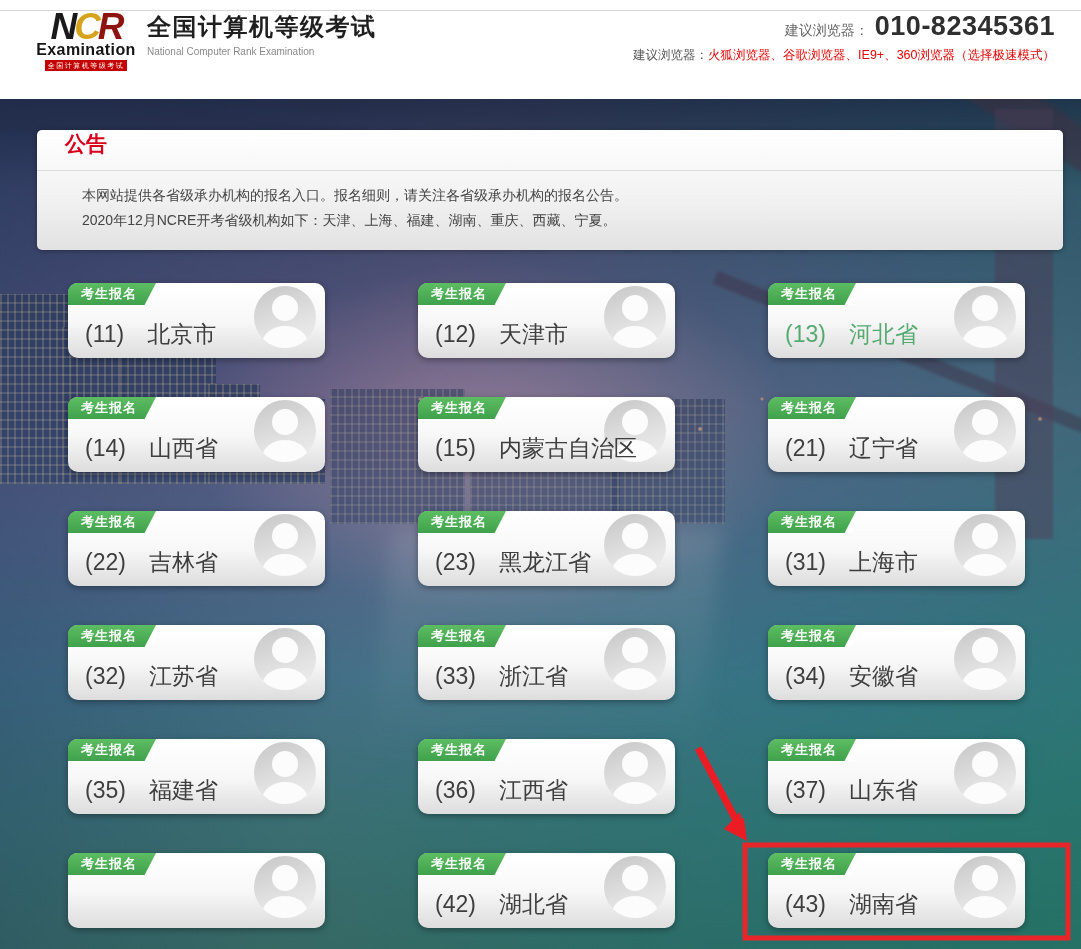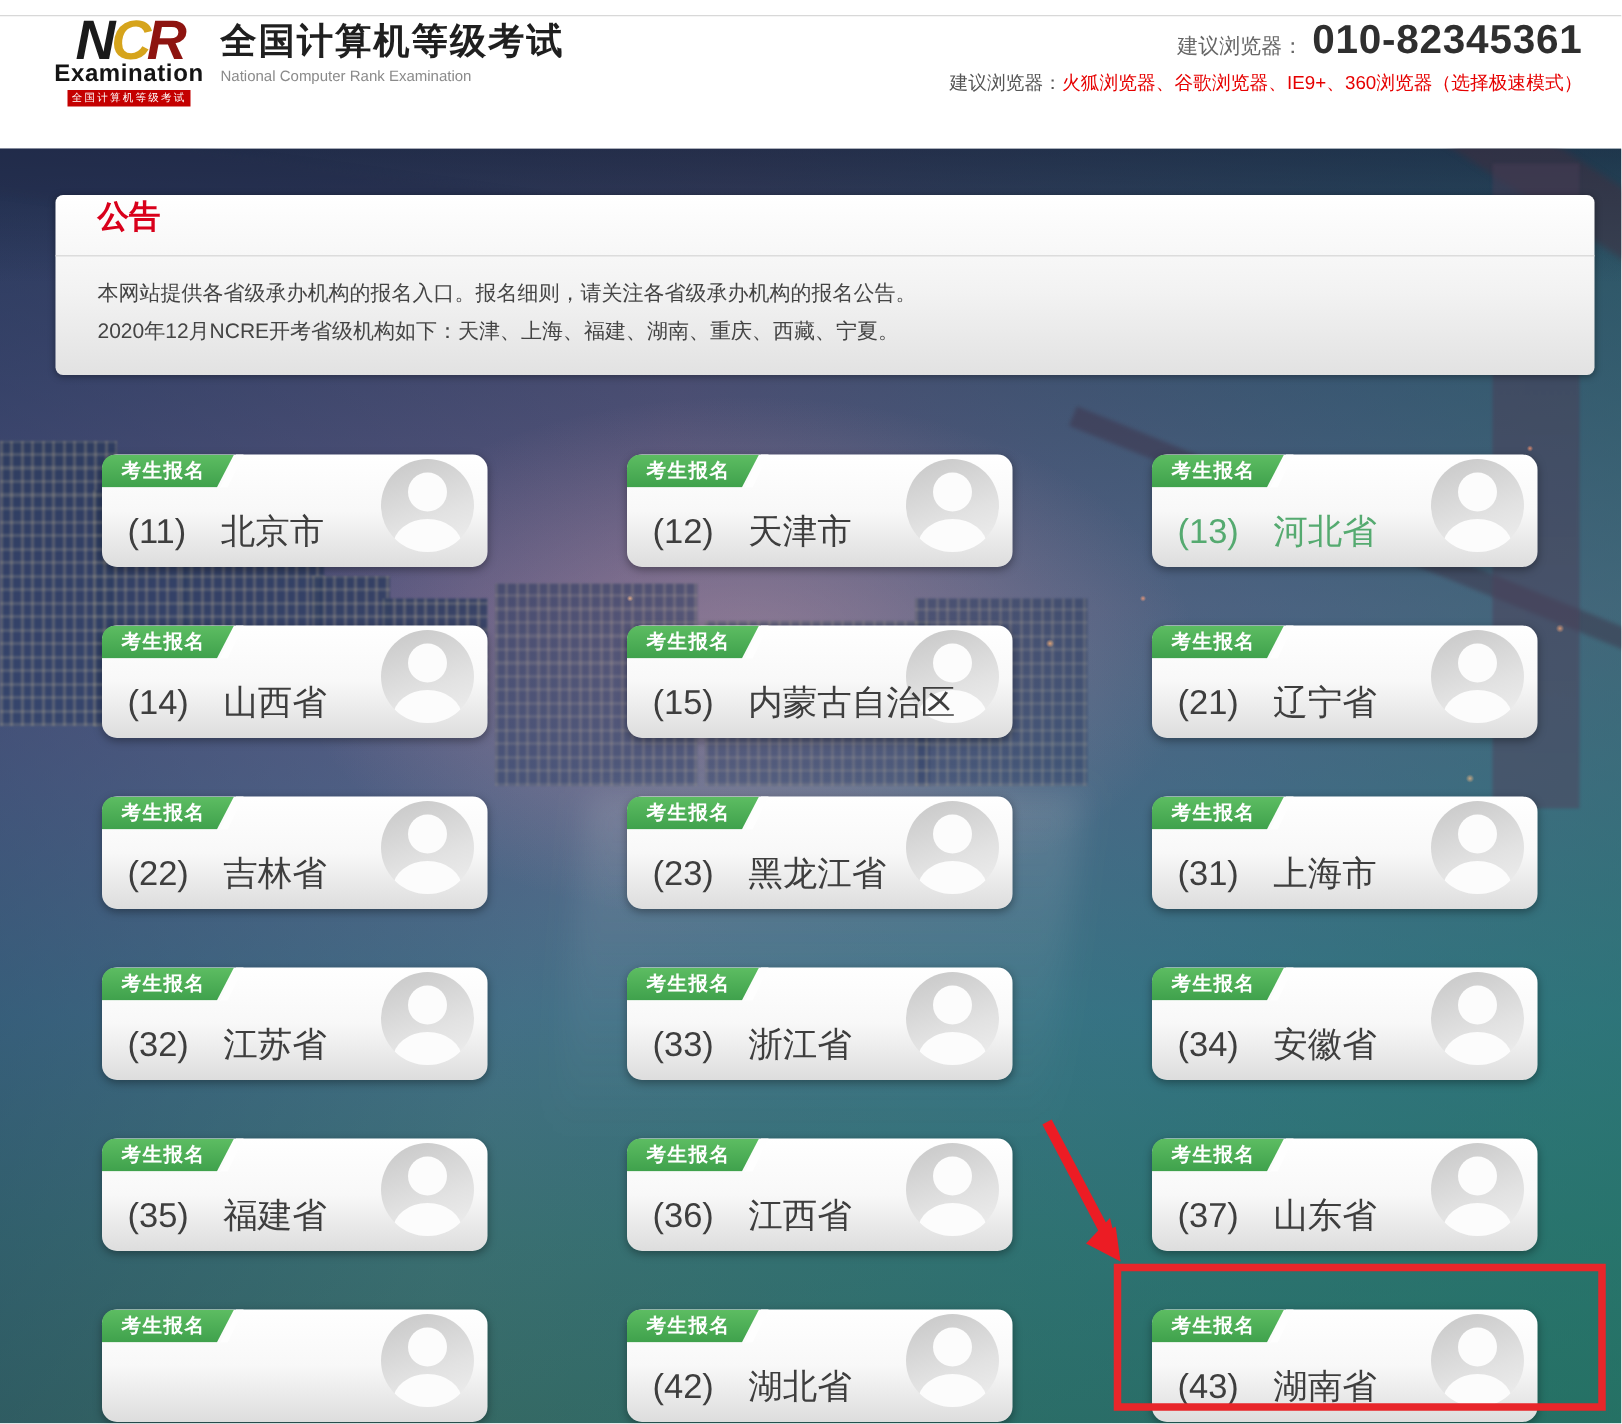--- a/index.html
+++ b/index.html
@@ -65,24 +65,24 @@
       radial-gradient(circle 4px at 980px 420px, rgba(255,190,130,0.7), transparent 70%); }
   .water-glow { position:absolute; left:380px; top:430px; width:330px; height:230px;
     background:linear-gradient(rgba(255,245,240,0.12), rgba(255,245,240,0)); filter:blur(10px); transform:skewX(-6deg); }
 
   
   .notice { position:absolute; left:37px; top:31px; width:1026px; border-radius:5px; z-index:2;
     background:linear-gradient(180deg,#ffffff 0%,#f2f2f2 55%,#e2e2e2 100%);
     box-shadow:0 1px 5px rgba(0,0,0,0.35); }
   .notice-title { color:#d9001b; font-weight:bold; font-size:21px; padding:0 28px 12px; }
   .notice-divider { border-bottom:1px solid #dcdcdc; }
-  .notice-body { padding:12px 28px 17px; font-size:14px; color:#444; line-height:1.78; }
+  .notice-body { padding:12px 45px 17px; font-size:14px; color:#444; line-height:1.78; }
 
   
-  .grid { position:absolute; left:68px; top:204px; z-index:2;
+  .grid { position:absolute; left:68px; top:184px; z-index:2;
     display:grid; grid-template-columns:repeat(3,257px); column-gap:93px; row-gap:39px; }
   .card { position:relative; height:75px; border-radius:10px; cursor:pointer;
     background:linear-gradient(180deg,#ffffff 0%,#f8f8f8 50%,#dddddd 100%);
     box-shadow:0 2px 6px rgba(0,0,0,0.35); }
   .card-label { position:absolute; left:17px; top:36px; font-size:23px; color:#3e3e3e; white-space:nowrap; }
   .card.hl .card-label { color:#55aa70; }
   .ribbon { position:absolute; left:0; top:0; width:102px; height:22px; }
   .rb-green { position:absolute; left:0; top:0; width:88px; height:22px;
     background:linear-gradient(180deg,#5dbd62,#3fa14c);
     clip-path:polygon(0 0,100% 0,87% 100%,0 100%); border-top-left-radius:9px; }

